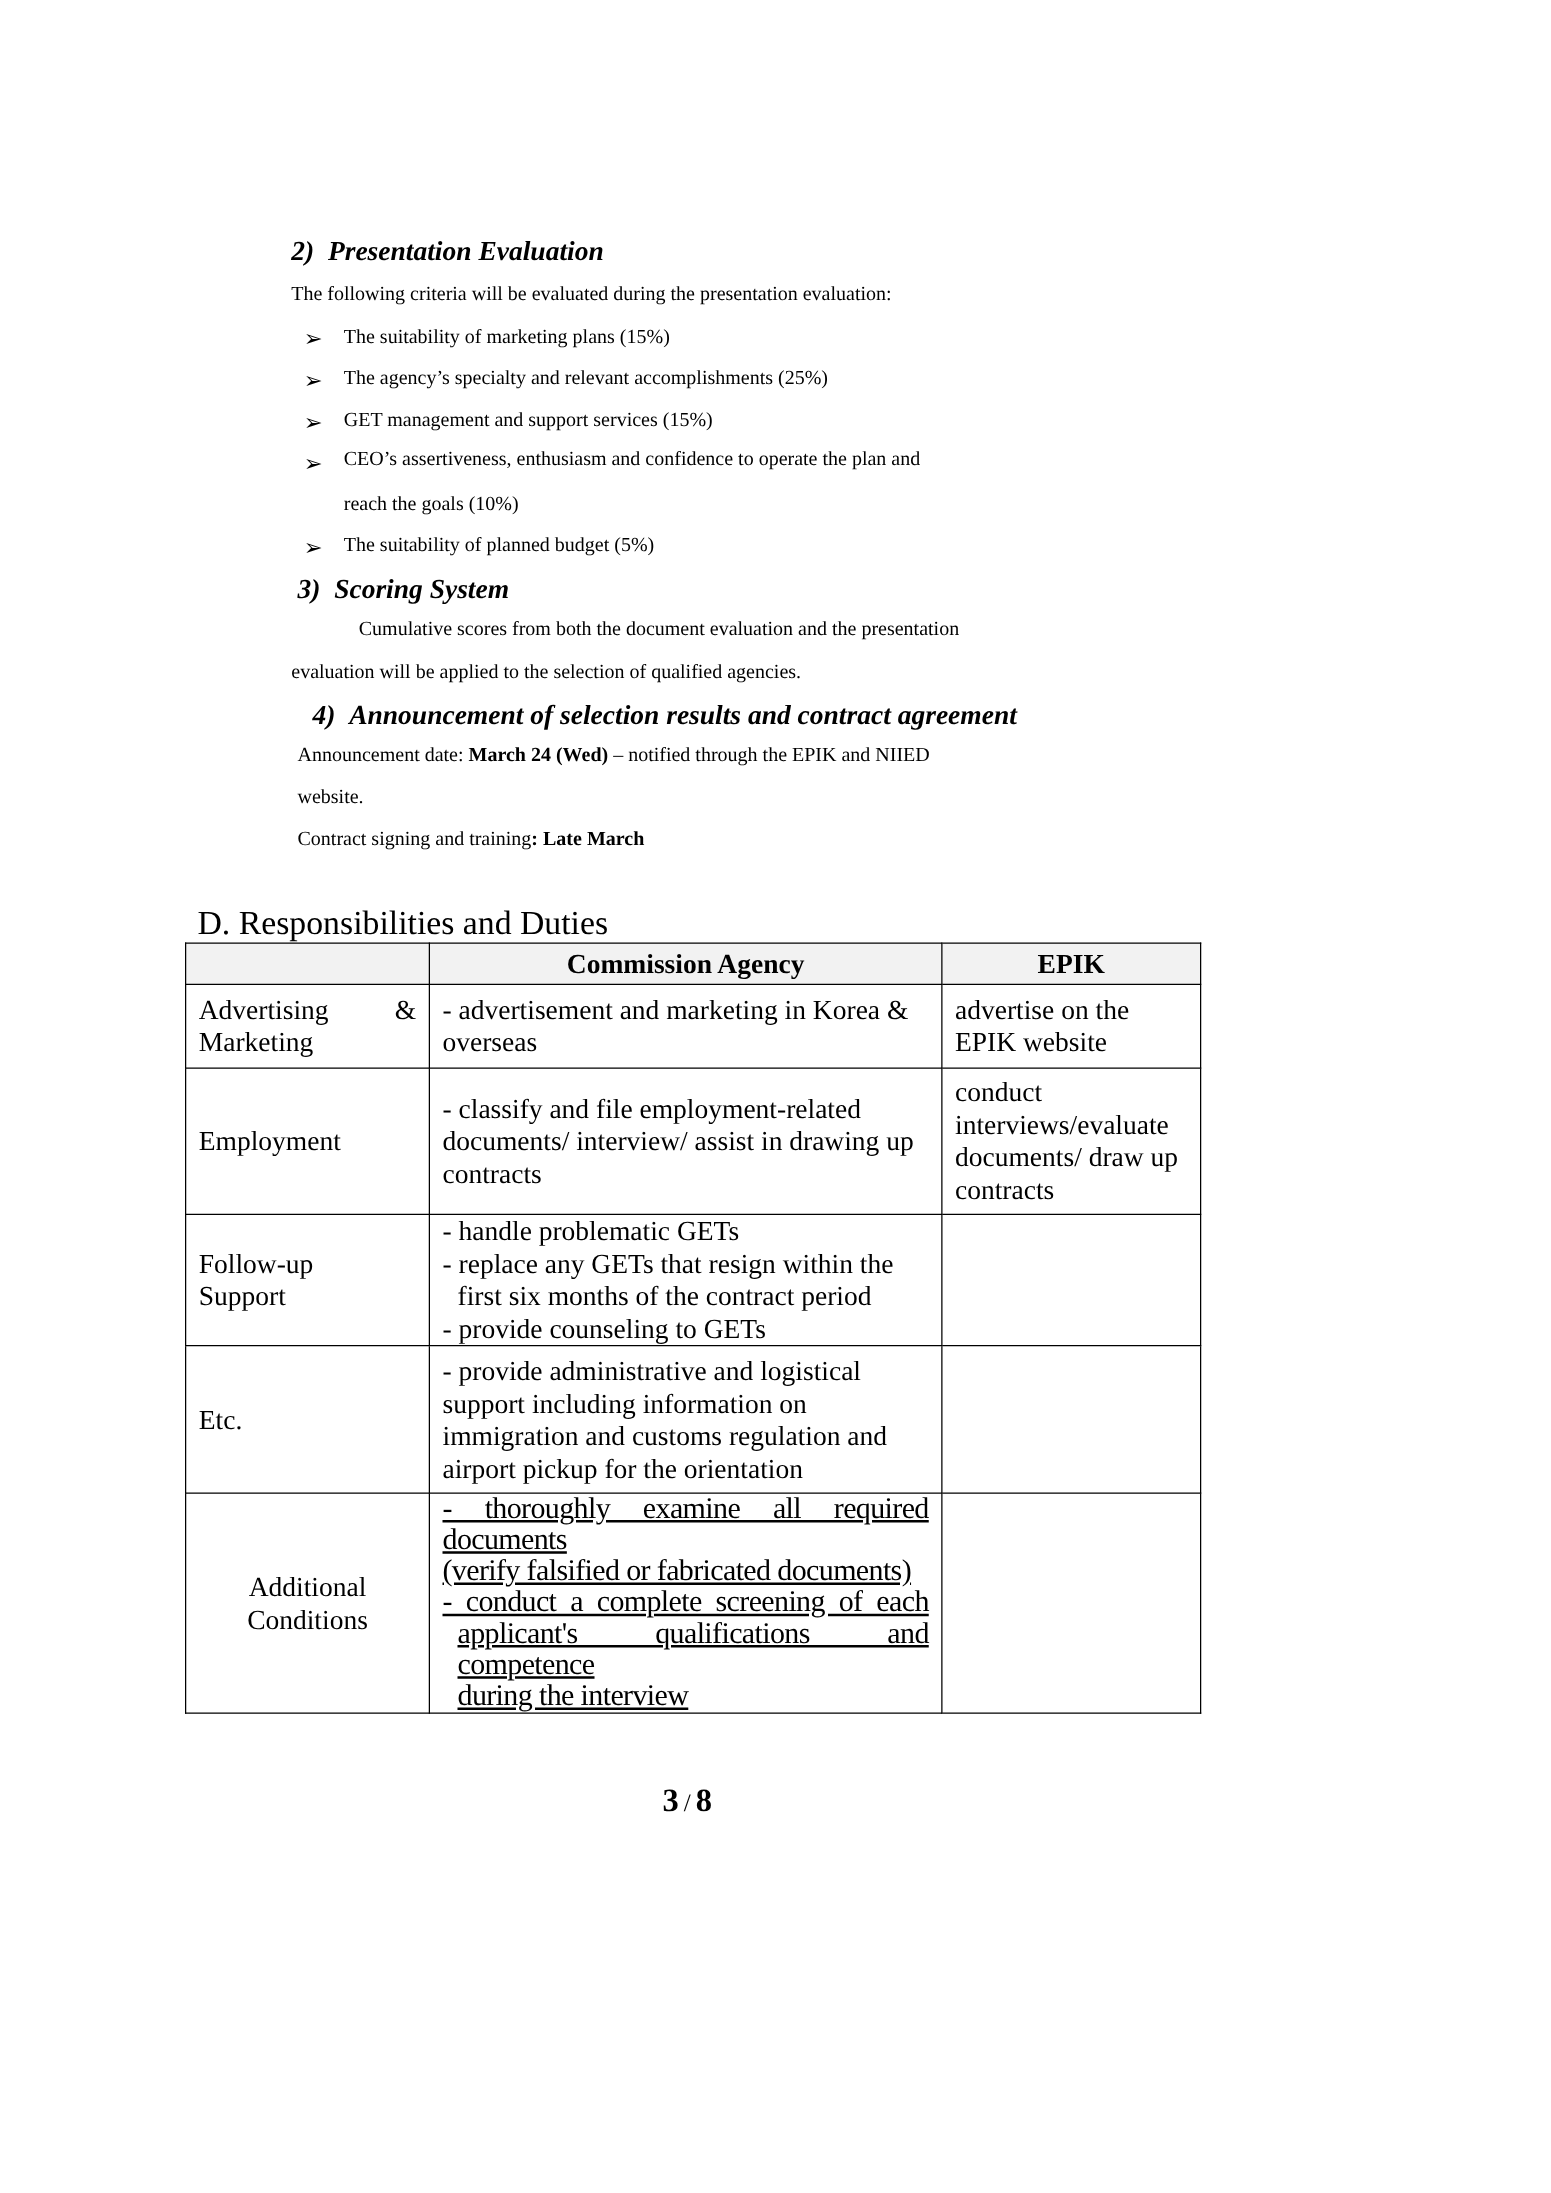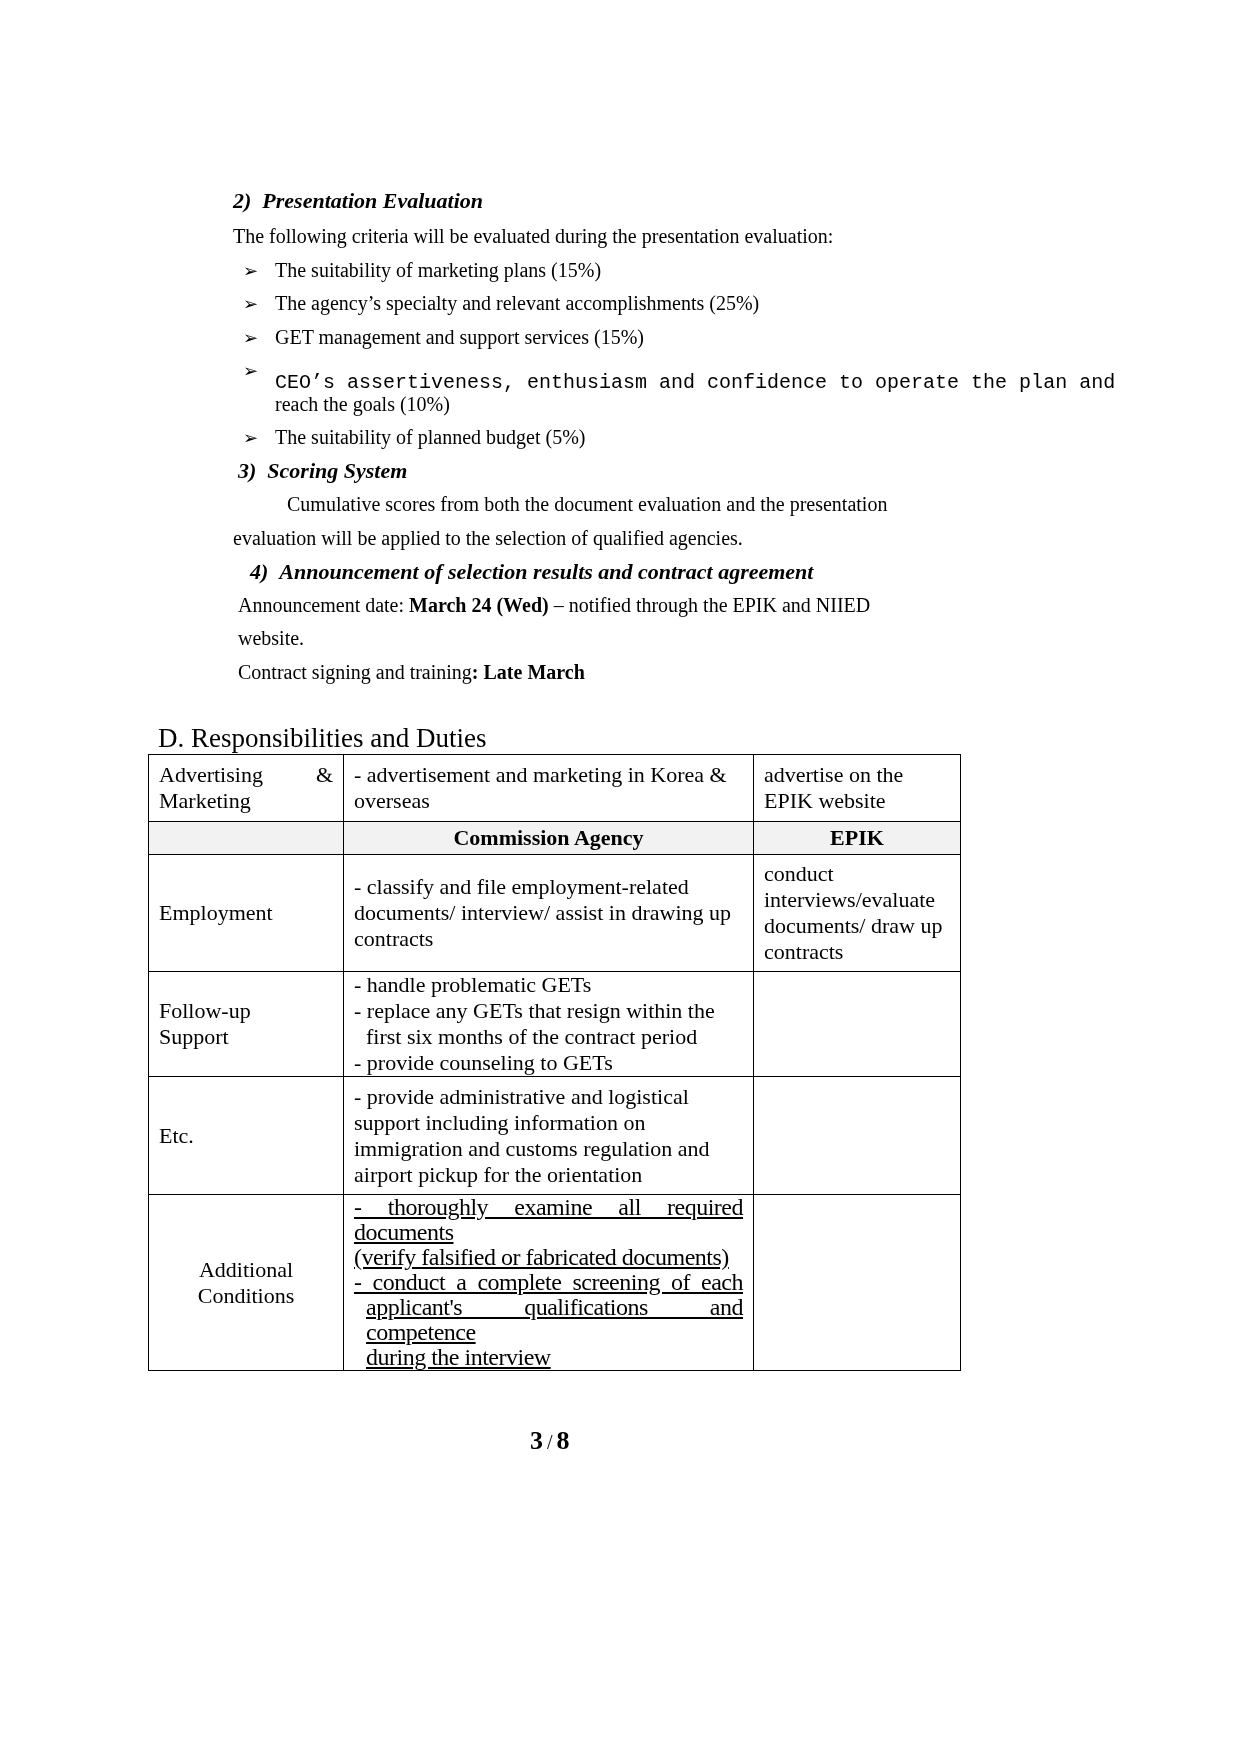--- a/index.html
+++ b/index.html
@@ -1,19 +1,19 @@
 <!DOCTYPE html>
 <html><head>
 <meta charset="utf-8">
 <style>
   html, body { margin: 0; padding: 0; background: #ffffff; }
   body { width: 1241px; height: 1754px; position: relative; overflow: hidden;
          font-family: "Liberation Serif", serif; color: #000; }
   .abs { position: absolute; white-space: nowrap; }
-  .txt { font-size: 20px; line-height: 24px; }
+  .txt { font-size: 16px; line-height: 24px; }
   .sub-h { font-weight: bold; font-style: italic; font-size: 22px; }
   .bullet { position: absolute; font-size: 18px; }
   .bold { font-weight: bold; margin-top: 30px; }
   .section-title { font-size: 27px; font-weight: normal; }
 
   table.duties { position: absolute; left: 148px; top: 754px; border-collapse: collapse;
                  font-family: "Liberation Serif", serif; font-size: 22px; line-height: 26px; }
   table.duties td, table.duties th { border: 1.5px solid #000; padding: 0 10px; vertical-align: middle; }
   table.duties th { background: #f2f2f2; font-weight: bold; text-align: center; height: 32px; font-size: 22px; }
   .c1 { width: 174px; }
@@ -39,21 +39,21 @@
   <span class="abs bullet" style="left:243px; top:260px;">➢</span>
   <div class="abs txt" style="left:275px; top:258px;">The suitability of marketing plans (15%)</div>
 
   <span class="abs bullet" style="left:243px; top:293px;">➢</span>
   <div class="abs txt" style="left:275px; top:291px;">The agency’s specialty and relevant accomplishments (25%)</div>
 
   <span class="abs bullet" style="left:243px; top:327px;">➢</span>
   <div class="abs txt" style="left:275px; top:325px;">GET management and support services (15%)</div>
 
   <span class="abs bullet" style="left:243px; top:360px;">➢</span>
-  <div class="abs txt" style="left:275px; top:371px;font-family:Liberation Mono, monospace;">CEO’s assertiveness, enthusiasm and confidence to operate the plan and</div>
+  <div class="abs txt" style="left:275px; top:356px;">CEO’s assertiveness, enthusiasm and confidence to operate the plan and</div>
   <div class="abs txt" style="left:275px; top:392px;">reach the goals (10%)</div>
 
   <span class="abs bullet" style="left:243px; top:427px;">➢</span>
   <div class="abs txt" style="left:275px; top:425px;">The suitability of planned budget (5%)</div>
 </div>
 
 <div class="abs sub-h" style="left:238px; top:458px;">
   <span>3)</span>&nbsp;&nbsp;<span>Scoring System</span>
 </div>
 <div class="abs txt" style="left:248px; top:492px;margin-left:39px;">Cumulative scores from both the document evaluation and the presentation</div>
@@ -67,42 +67,42 @@
 </div>
 <div class="abs txt" style="left:238px; top:626px;">website.</div>
 <div class="abs txt" style="left:238px; top:660px;">
   <span>Contract signing and training</span><span class="bold">: Late March</span>
 </div>
 
 <div class="abs section-title" style="left:158px; top:723px;">D. Responsibilities and Duties</div>
 
 <table class="duties">
   <tbody>
-      <tr style="height:67px;">
+      <tr>
+    <th class="c1"></th>
+    <th class="c2">Commission Agency</th>
+    <th class="c3">EPIK</th>
+  </tr>
+
+  <tr style="height:67px;">
     <td class="c1">
       <span class="line" style="display:flex; justify-content:space-between;">
         <span>Advertising</span>
         <span>&amp;</span>
       </span>
       <span class="line">Marketing</span>
     </td>
     <td class="c2">
       <span class="line">- advertisement and marketing in Korea &amp;</span>
       <span class="line">overseas</span>
     </td>
     <td class="c3">
       <span class="line">advertise on the</span>
       <span class="line">EPIK website</span>
     </td>
-  </tr>
-
-  <tr>
-    <th class="c1"></th>
-    <th class="c2">Commission Agency</th>
-    <th class="c3">EPIK</th>
   </tr>
 
   <tr style="height:117px;">
     <td class="c1">Employment</td>
     <td class="c2">
       <span class="line">- classify and file employment-related</span>
       <span class="line">documents/ interview/ assist in drawing up</span>
       <span class="line">contracts</span>
     </td>
     <td class="c3">

